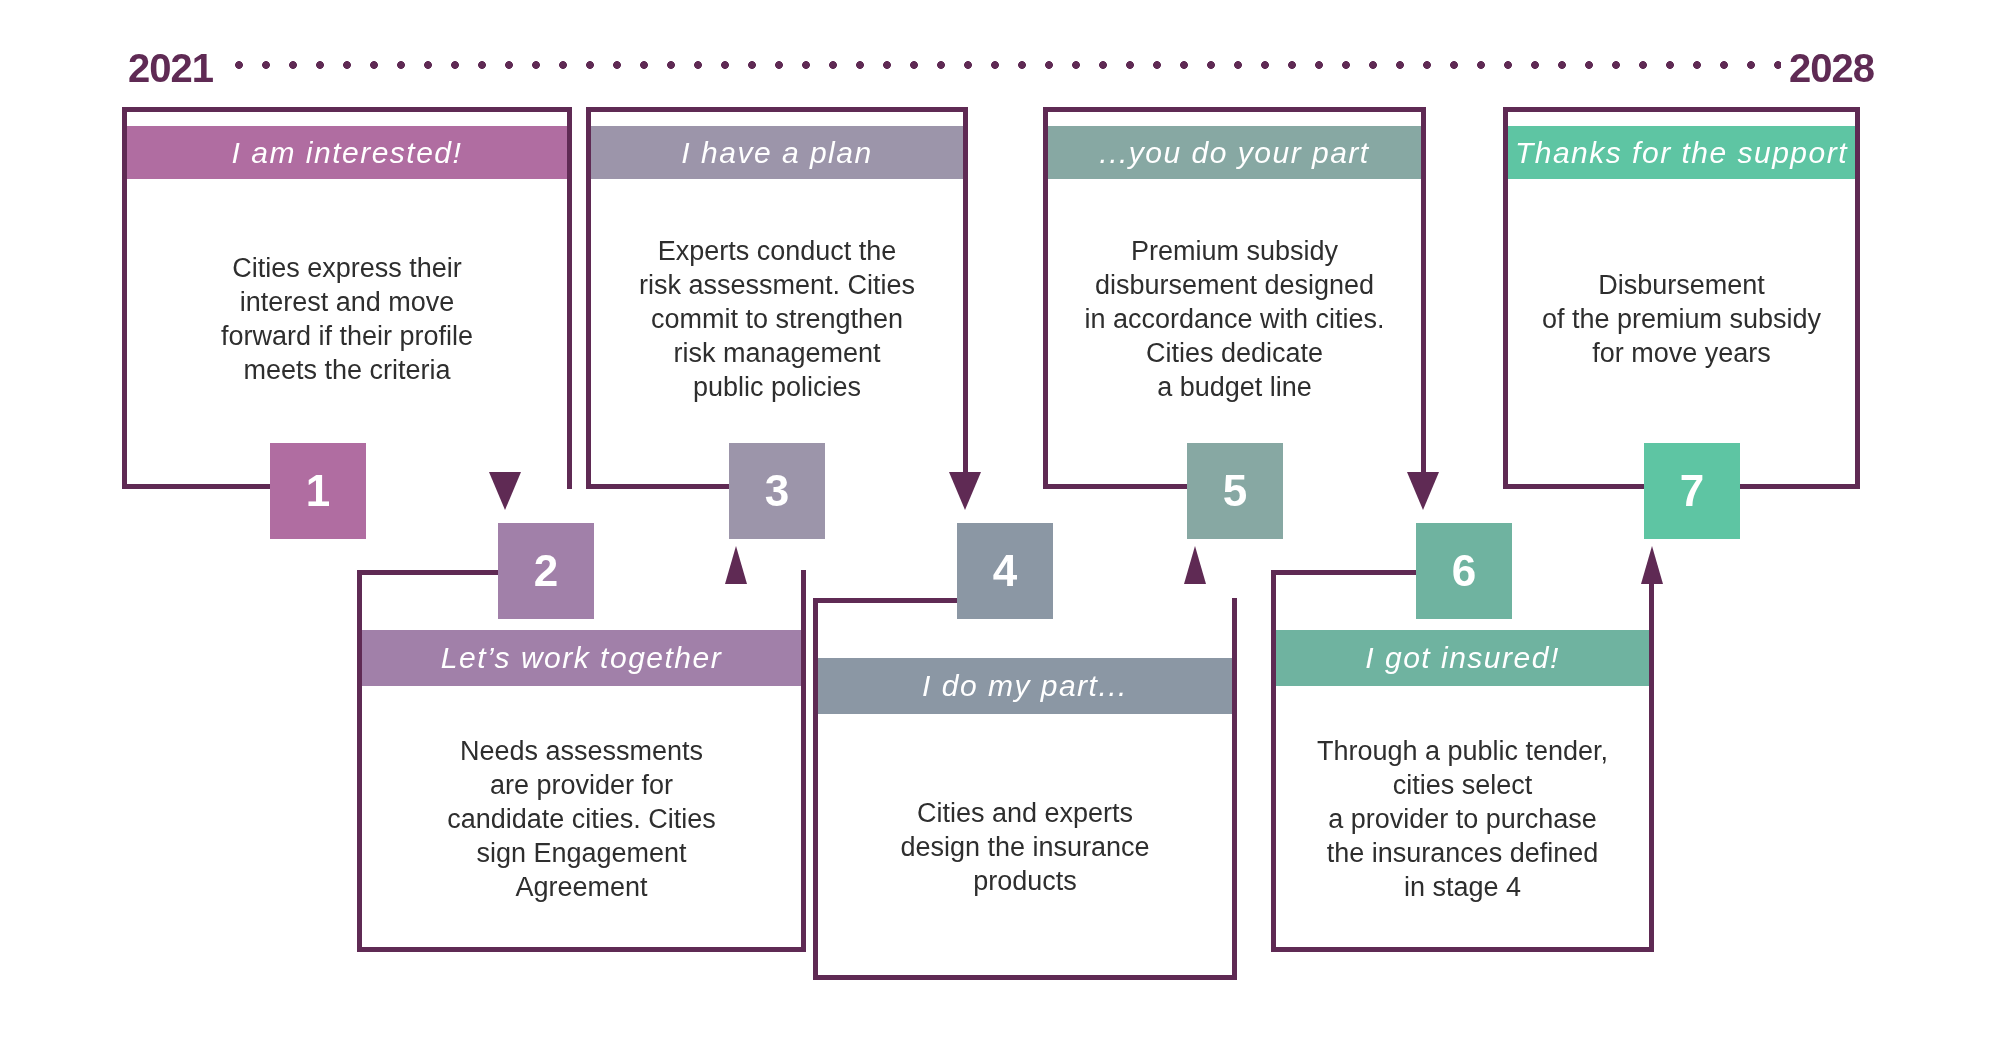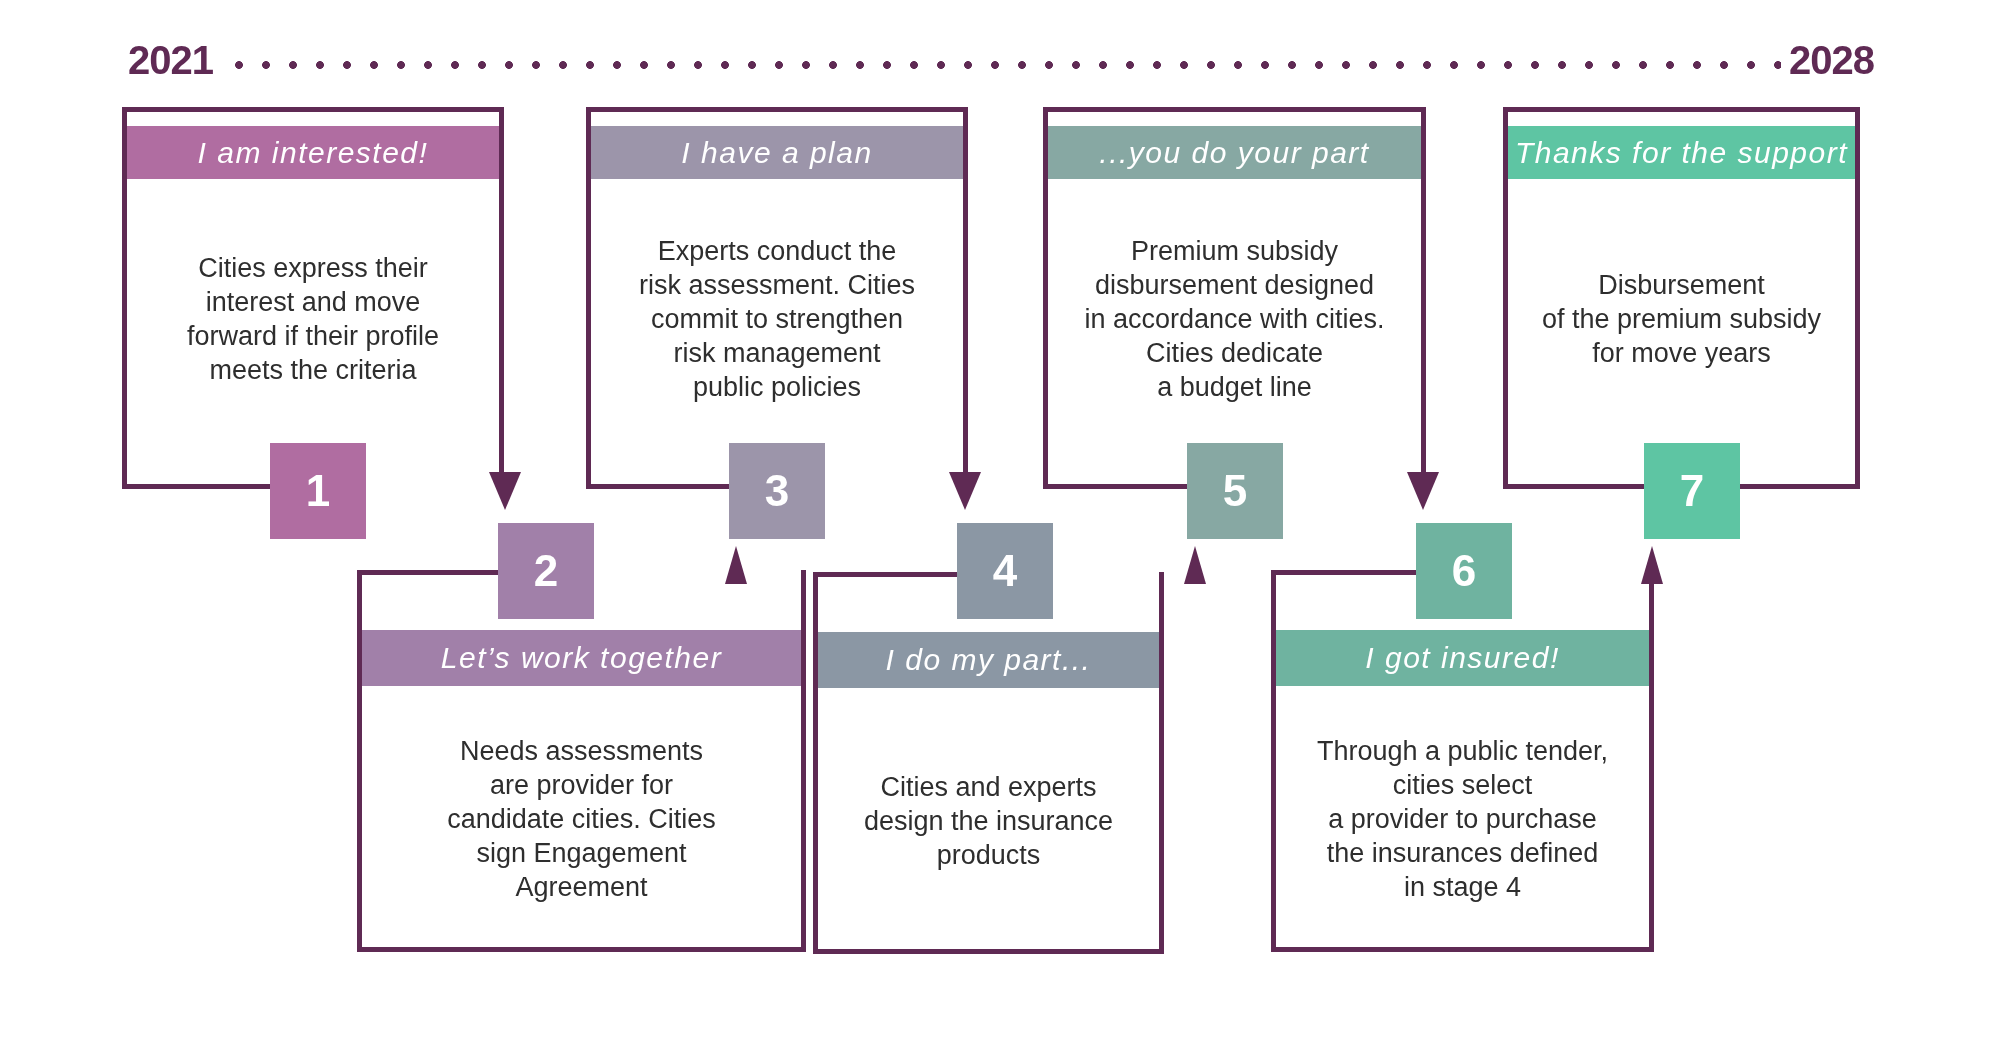--- a/index.html
+++ b/index.html
@@ -3,21 +3,21 @@
 <meta charset="utf-8">
 <style>
   html,body { margin:0; padding:0; background:#ffffff; }
   #canvas {
     position:relative; width:2000px; height:1061px; background:#ffffff;
     font-family:"Liberation Sans","DejaVu Sans",sans-serif; overflow:hidden;
   }
 
   
   .year {
-    position:absolute; top:40px; line-height:1; font-size:40px; font-weight:bold;
+    position:absolute; top:48px; line-height:1; font-size:40px; font-weight:bold;
     color:#5f2a54; letter-spacing:-1px;
   }
   #year-start { left:128px; }
   #year-end   { left:1789px; }
   #dotline {
     position:absolute; left:233px; top:59px; width:1548px; height:12px;
     background-image:radial-gradient(circle 4px at 6px 6px, #5f2a54 3.6px, rgba(0,0,0,0) 4.2px);
     background-size:27px 12px; background-repeat:repeat-x;
   }
 
@@ -37,26 +37,26 @@
   .box.toprow .band    { top:19px; height:53px; }
   .box.bottomrow .band { top:60px; height:56px; }
 
   .body-text {
     position:absolute; left:8px; right:8px; display:flex; align-items:center; justify-content:center;
     text-align:center; font-size:27px; line-height:34px; color:#2e2e2e; white-space:pre-line;
   }
   .box.toprow .body-text    { top:72px; bottom:30px; }
   .box.bottomrow .body-text { top:118px; bottom:2px; }
 
-  #box1 { left:122px;  top:107px; width:382px; }
+  #box1 { left:122px;  top:107px; width:450px; }
   #box3 { left:586px;  top:107px; }
   #box5 { left:1043px; top:107px; width:383px; }
   #box7 { left:1503px; top:107px; width:357px; }
   #box2 { left:357px;  top:570px; width:449px; }
-  #box4 { left:813px;  top:572px; width:351px; }
+  #box4 { left:813px;  top:598px; width:424px; }
   #box6 { left:1271px; top:570px; width:383px; }
 
   #box1 .e-bottom.partial { width:196px; }
   #box3 .e-bottom.partial { width:191px; }
   #box5 .e-bottom.partial { width:192px; }
   #box2 .e-top.partial    { width:189px; }
   #box4 .e-top.partial    { width:192px; }
   #box6 .e-top.partial    { width:193px; }
 
   

